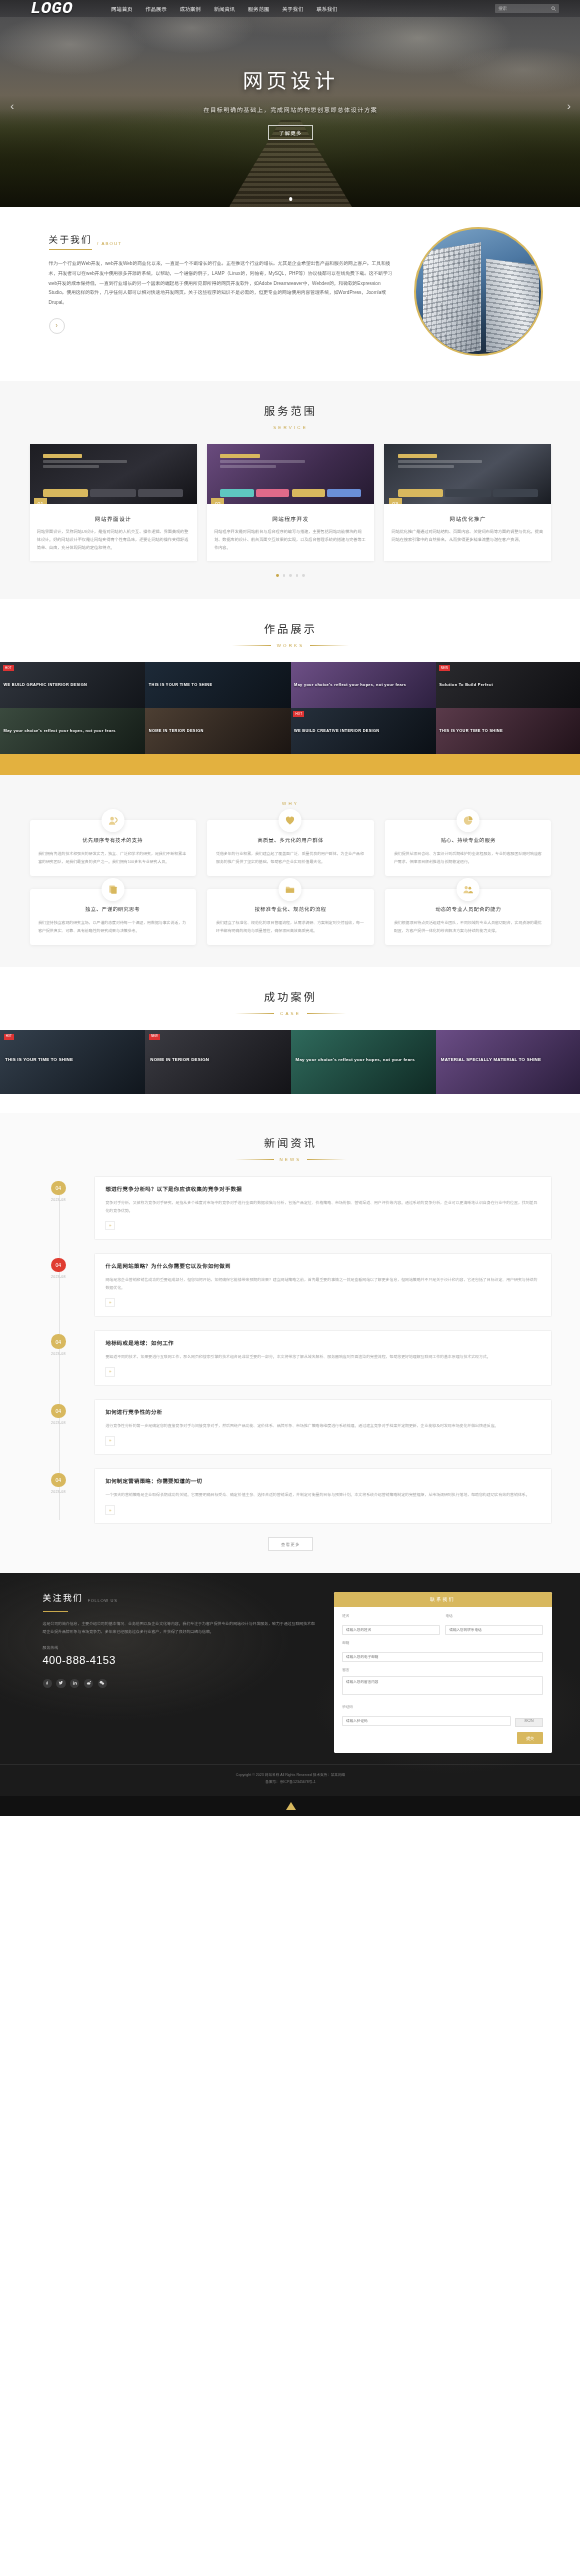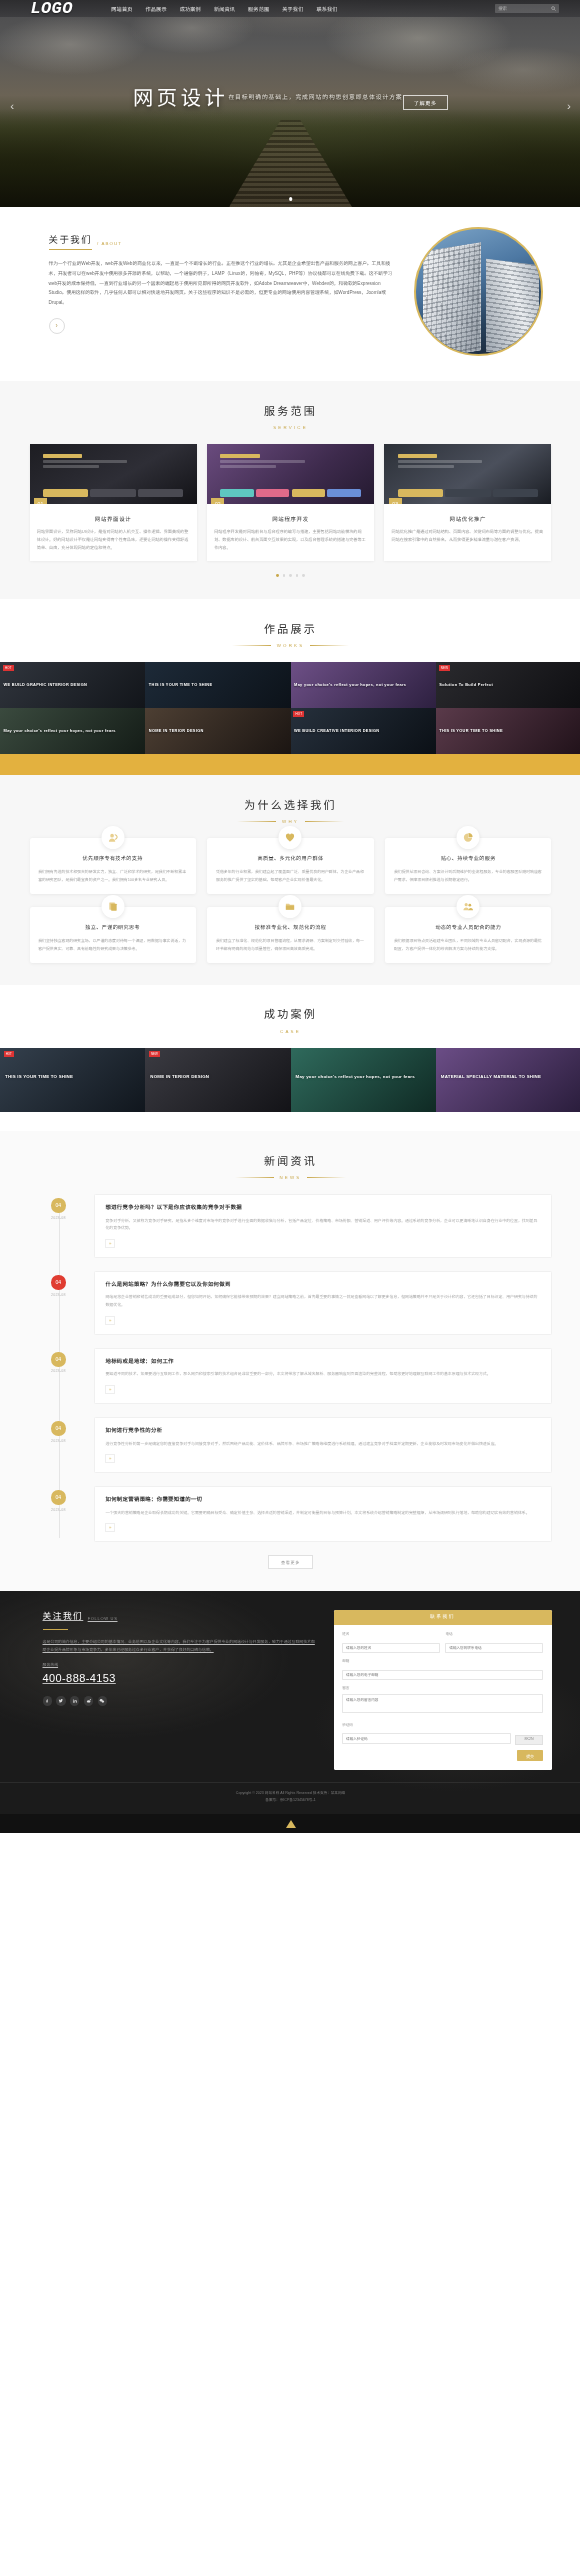--- a/index.html
+++ b/index.html
@@ -69,21 +69,21 @@
       linear-gradient(180deg, rgba(110,100,80,.0) 0%, rgba(96,86,66,.55) 30%, rgba(70,62,46,.85) 100%);
     clip-path:polygon(42% 0%, 58% 0%, 100% 100%, 0% 100%);
     opacity:.85;
   }
   .hero .rail:after{
     content:""; position:absolute; inset:0;
     background:repeating-linear-gradient(180deg, rgba(40,34,22,.55) 0 2.2px, rgba(130,118,92,.25) 2.2px 5.1px);
   }
   .hero-inner{
     position:relative; z-index:5; height:189px;
-    display:flex; flex-direction:row; align-items:center; justify-content:center;
+    display:flex; flex-direction:column; align-items:center; justify-content:center;
     padding-bottom:19px;
   }
   .hero-title{
     font-size:20.3px; color:#fff; font-weight:400; letter-spacing:3.6px;
     text-shadow:0 1.5px 5.8px rgba(0,0,0,.55); margin-bottom:8.7px;
   }
   .hero-sub{
     font-size:5.8px; color:#e6e3dc; letter-spacing:0.9px;
     text-shadow:0 0.7px 2.9px rgba(0,0,0,.6); margin-bottom:10.2px;
   }
@@ -289,21 +289,21 @@
     position:relative; background:#1b1b1b; color:#bdbdbd; padding:19px 0 10.2px;
     overflow:hidden;
   }
   .footer:before{
     content:""; position:absolute; inset:0;
     background:
       radial-gradient(ellipse 50% 60% at 20% 30%, rgba(90,86,78,.35), transparent 60%),
       radial-gradient(ellipse 40% 50% at 78% 60%, rgba(70,66,60,.35), transparent 60%);
   }
   .footer-wrap{ position:relative; z-index:2; width:522px; margin:0 auto; display:flex; gap:16px; }
-  .f-left{ flex:1; padding-left:13px;text-decoration:underline; }
+  .f-left{ flex:1; padding-left:13px; }
   .f-left h3{ font-size:8.7px; font-weight:400; color:#fff; letter-spacing:1.5px; display:flex; align-items:flex-end; gap:4.4px; }
   .f-left h3 .en{ font-size:4px; color:#8d8d8d; letter-spacing:0.7px; padding-bottom:1.5px; }
   .f-left .rule{ width:25px;height:0.7px;background:#c9a84c;margin:5.1px 0 8px; }
   .f-left p{ font-size:3.9px; line-height:2.05; color:#8e8e8e; }
   .f-tel-lbl{ margin-top:8.7px; font-size:3.9px; color:#8e8e8e; }
   .f-tel{ font-size:11px; color:#fff; letter-spacing:0.4px; margin-top:1.5px; font-weight:400; }
   .f-social{ display:flex; gap:4.4px; margin-top:8.7px; }
   .f-social i{
     width:9.4px;height:9.4px;border-radius:50%;background:#3a3a3a;
     display:flex;align-items:center;justify-content:center; cursor:pointer;
@@ -514,21 +514,20 @@
       </div>
     <div class="work w-h">
         <span class="cap">THIS IS YOUR TIME TO SHINE</span>
       </div>
   </div>
 </section>
 
 <section class="why">
   <div class="why-inner">
     <div class="sec-head">
-      <h2>为什么选择我们</h2>
       <div class="en">WHY</div>
     </div>
     <div class="why-grid">
 
       <div class="why-card">
         <div class="why-ico">
           <svg viewBox="0 0 24 24" width="11" height="11">
               <circle cx="10" cy="8" r="4" fill="#e8cf8e"></circle>
               <path d="M3 21c0-4 3.5-7 7-7s7 3 7 7z" fill="#e8cf8e"></path>
               <path d="M16 6a5 5 0 0 1 0 10" fill="none" stroke="#d8b85e" stroke-width="2"></path>

